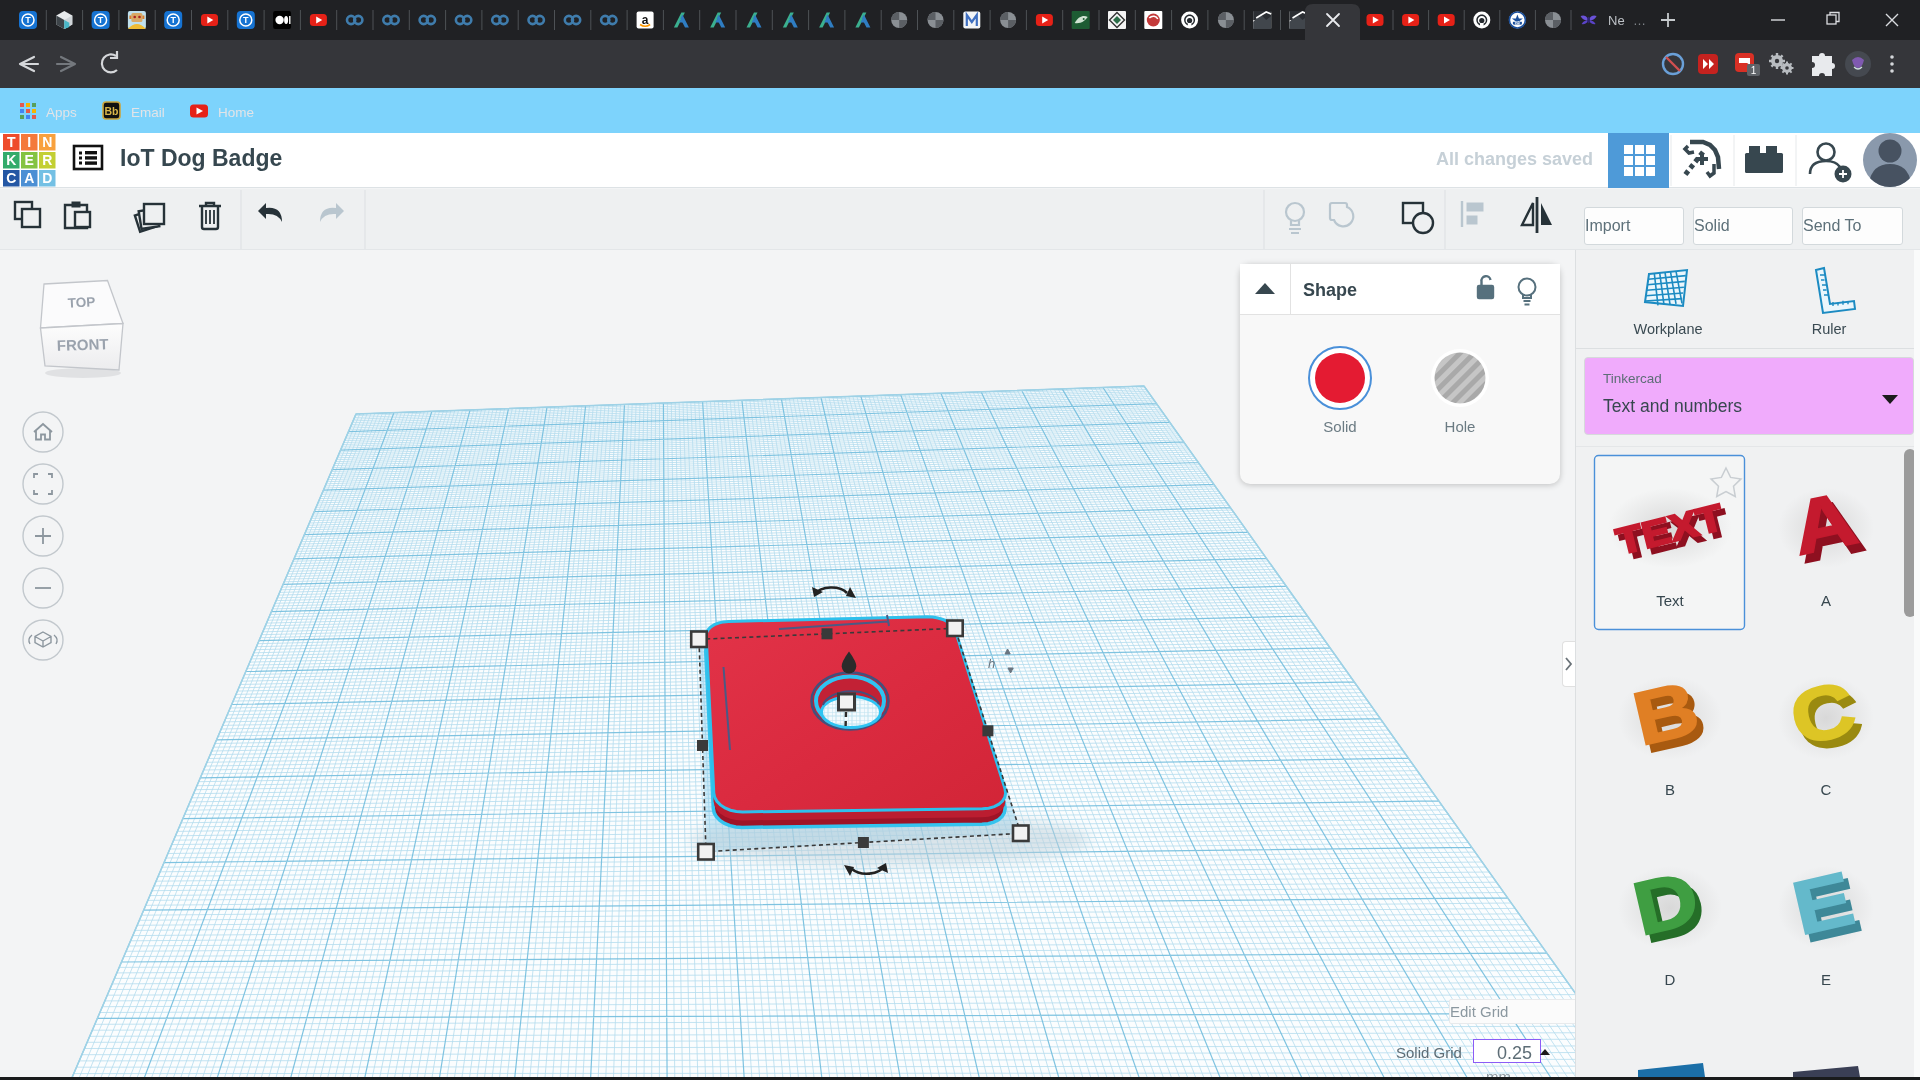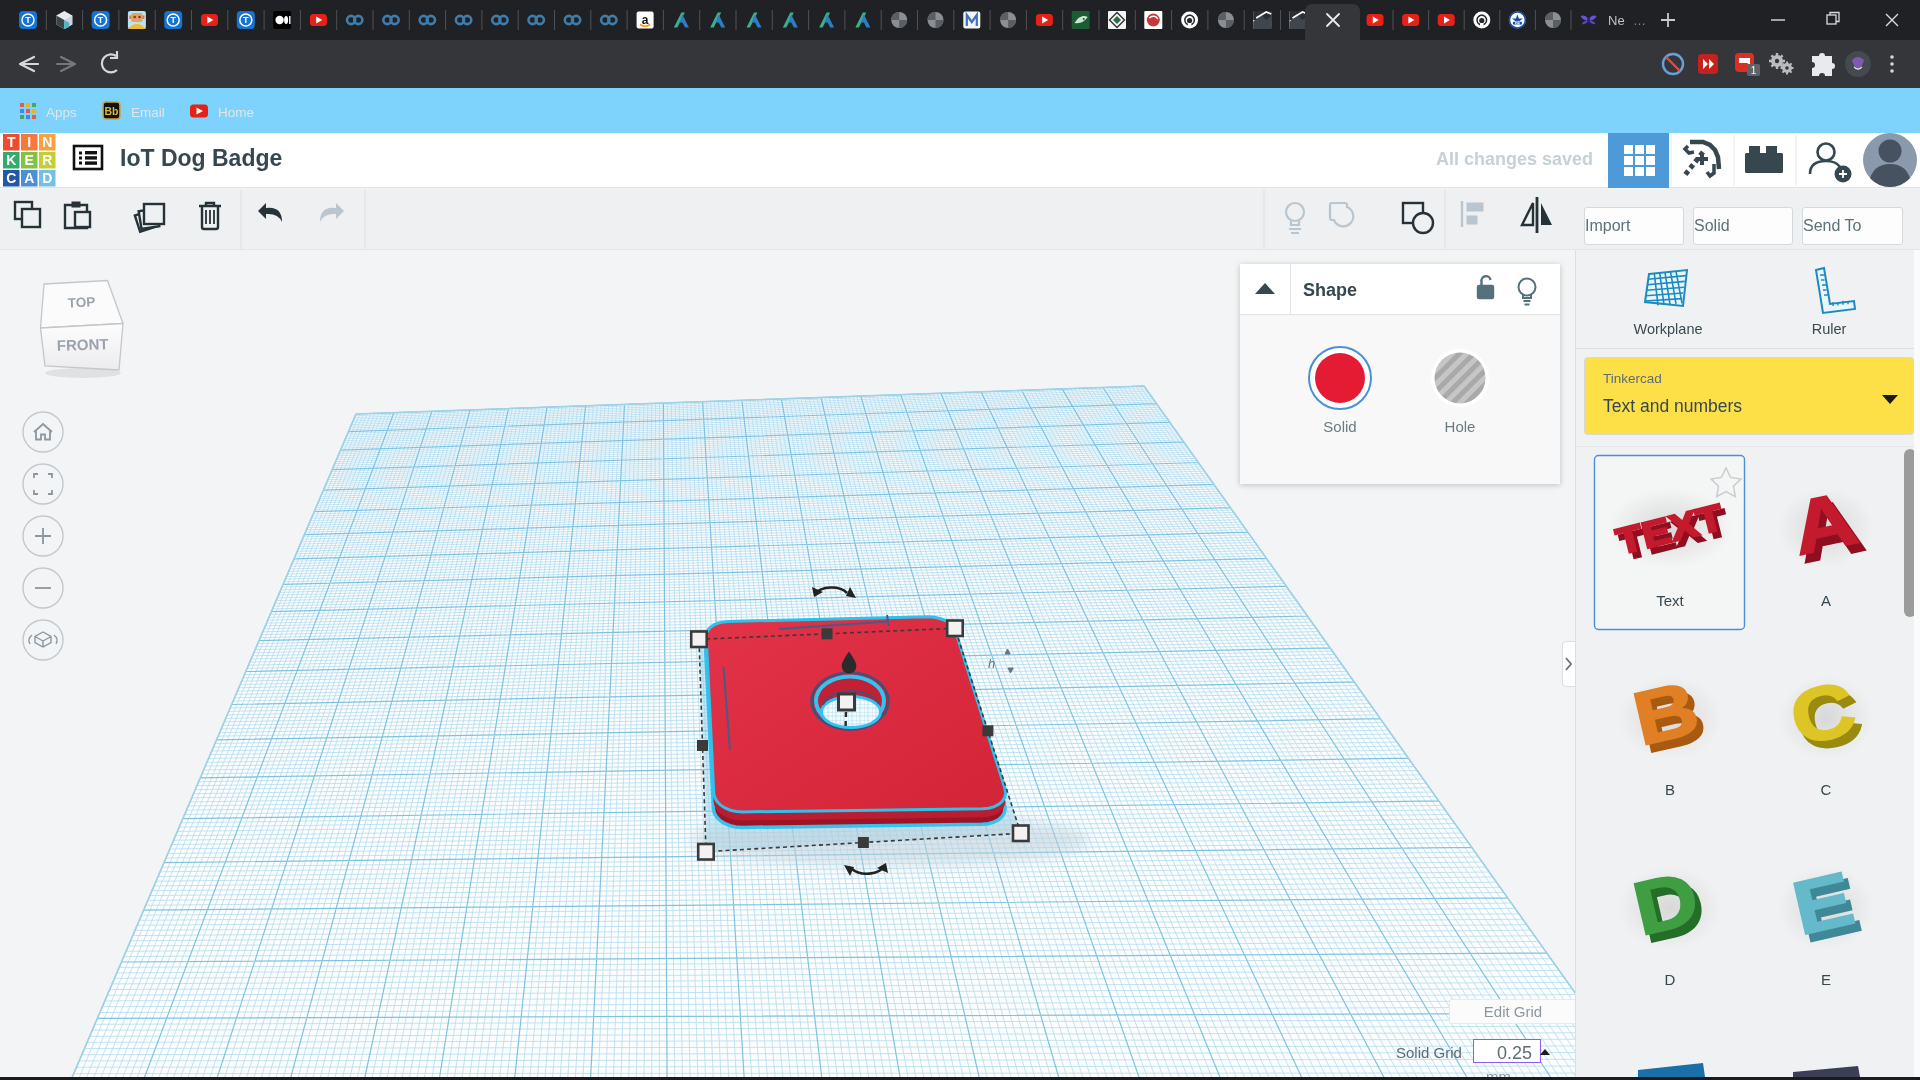--- a/index.html
+++ b/index.html
@@ -592,37 +592,37 @@
 <g fill="none" stroke="#8d979f" stroke-width="1.8">
 <path d="M14 24 l9 -8 9 8 M16 22.5 v9 h5 v-5 h4 v5 h5 v-9"></path>
 <path d="M14 70 v-4 h4 M28 66 h4 v4 M32 82 v4 h-4 M18 86 h-4 v-4" stroke-width="1.8"></path>
 <path d="M15 128 h16 M23 120 v16"></path>
 <path d="M15 180 h16"></path>
 <path d="M23 224 l8 4.5 v6 l-8 4.5 -8 -4.5 v-6 Z M23 233 l8 -4.5 M23 233 l-8 -4.5 M23 233 v6" stroke-width="1.4"></path>
 <path d="M10 236 q-3 -5 2 -9 M36 236 q3 -5 -2 -9" stroke-width="1.3"></path>
 </g>
 </svg>
 
-<div class="abs" style="left:1449px;top:999px;width:128px;height:25px;background:#fbfbfb;border:1px solid #e8eaec;border-radius:2px;color:#8b98a0;font-size:15px;text-align:center;line-height:24px">Edit Grid</div>
+<div class="abs" style="left:1449px;top:999px;width:128px;height:25px;background:#fbfbfb;border:1px solid #e8eaec;border-radius:2px;color:#8b98a0;font-size:15px;line-height:24px">Edit Grid</div>
 <div class="abs" style="left:1396px;top:1044px;color:#5d6d76;font-size:15px">Solid Grid</div>
 <div class="abs" style="left:1473px;top:1039px;width:68px;height:24px;background:#fff;border:1px solid #8b5cf6;color:#5d6d76;font-size:18px">
 <span style="position:absolute;left:23px;top:3px">0.25</span>
 <svg class="abs" style="left:64px;top:7px" width="14" height="10">
       <path d="M2 8 L7 2 L12 8 Z" fill="#1b1b1b"></path>
     </svg>
 </div>
 <div class="abs" style="left:1486px;top:1068px;color:#8b98a0;font-size:15px">mm</div>
 
 <div class="abs" style="left:1562px;top:641px;width:14px;height:46px;background:#fff;border:1px solid #e0e0e0;border-right:none;border-radius:4px 0 0 4px">
 <svg width="12" height="44">
       <path d="M3 16 L8 22 L3 28" stroke="#6a7278" stroke-width="1.8" fill="none"></path>
     </svg>
 </div>
 
-<div class="abs" style="left:1240px;top:264px;width:320px;height:220px;background:#f8f8f8;border-radius:0;box-shadow:0 1px 6px rgba(0,0,0,0.22)">
+<div class="abs" style="left:1240px;top:264px;width:320px;height:220px;background:#f8f8f8;border-radius:10px;box-shadow:0 1px 6px rgba(0,0,0,0.22)">
 <div class="abs" style="left:0;top:0;width:320px;height:51px;background:#fff;border-bottom:1px solid #e2e2e2">
 <svg width="320" height="51">
 <path d="M15 30 L25 19 L35 30 Z" fill="#37474f"></path>
 <line x1="50.5" y1="0" x2="50.5" y2="51" stroke="#e2e2e2"></line>
 <text x="63" y="32" font-size="18" font-weight="bold" fill="#37474f">Shape</text>
 <g fill="none" stroke="#56707d" stroke-width="2.4">
 <rect x="238" y="22" width="15" height="12" rx="1" fill="#56707d"></rect>
 <path d="M241.5 22 v-4.5 a4.5 4.5 0 0 1 9 -1.5"></path>
 </g>
 <g fill="none" stroke="#56707d" stroke-width="2">
@@ -658,21 +658,21 @@
 <text x="92" y="84" font-size="14.5" fill="#3a4a52" text-anchor="middle">Workplane</text>
 
 <g transform="translate(253,40)" stroke="#1c8bc2" fill="none" stroke-width="2">
 <path d="M-13 -20 L-5 -22 L1 14 L25 11 L26 19 L-6 23 Z" fill="#eaf6fc"></path>
 <path d="M-9 -15 h5 M-8 -10 h3.5 M-7 -5 h5 M-6 0 h3.5 M-5 5 h5 M4 16 v-4 M9 15.4 v-3 M14 14.8 v-4 M19 14.2 v-3" stroke-width="1.4"></path>
 </g>
 <text x="253" y="84" font-size="14.5" fill="#3a4a52" text-anchor="middle">Ruler</text>
 <line x1="0" y1="98.5" x2="345" y2="98.5" stroke="#dcdfe1"></line>
 </svg>
 
-<div class="abs" style="left:8px;top:107px;width:330px;height:78px;background:#fde047;border:1px solid #d6d9db;border-radius:4px">
+<div class="abs" style="left:8px;top:107px;width:330px;height:78px;background:#f0abfc;border:1px solid #d6d9db;border-radius:4px">
 <div class="abs" style="left:18px;top:13px;font-size:13.5px;color:#5d6d76">Tinkercad</div>
 <div class="abs" style="left:18px;top:38px;font-size:17.5px;color:#37474f">Text and numbers</div>
 <svg class="abs" style="left:295px;top:33px" width="20" height="16">
         <path d="M2 4 L10 13 L18 4 Z" fill="#1b1b1b"></path>
       </svg>
 </div>
 <div class="abs" style="left:0;top:196px;width:345px;height:1px;background:#e4e6e8"></div>
 
 <svg width="345" height="630" style="position:absolute;left:0;top:198px">
 <defs>

